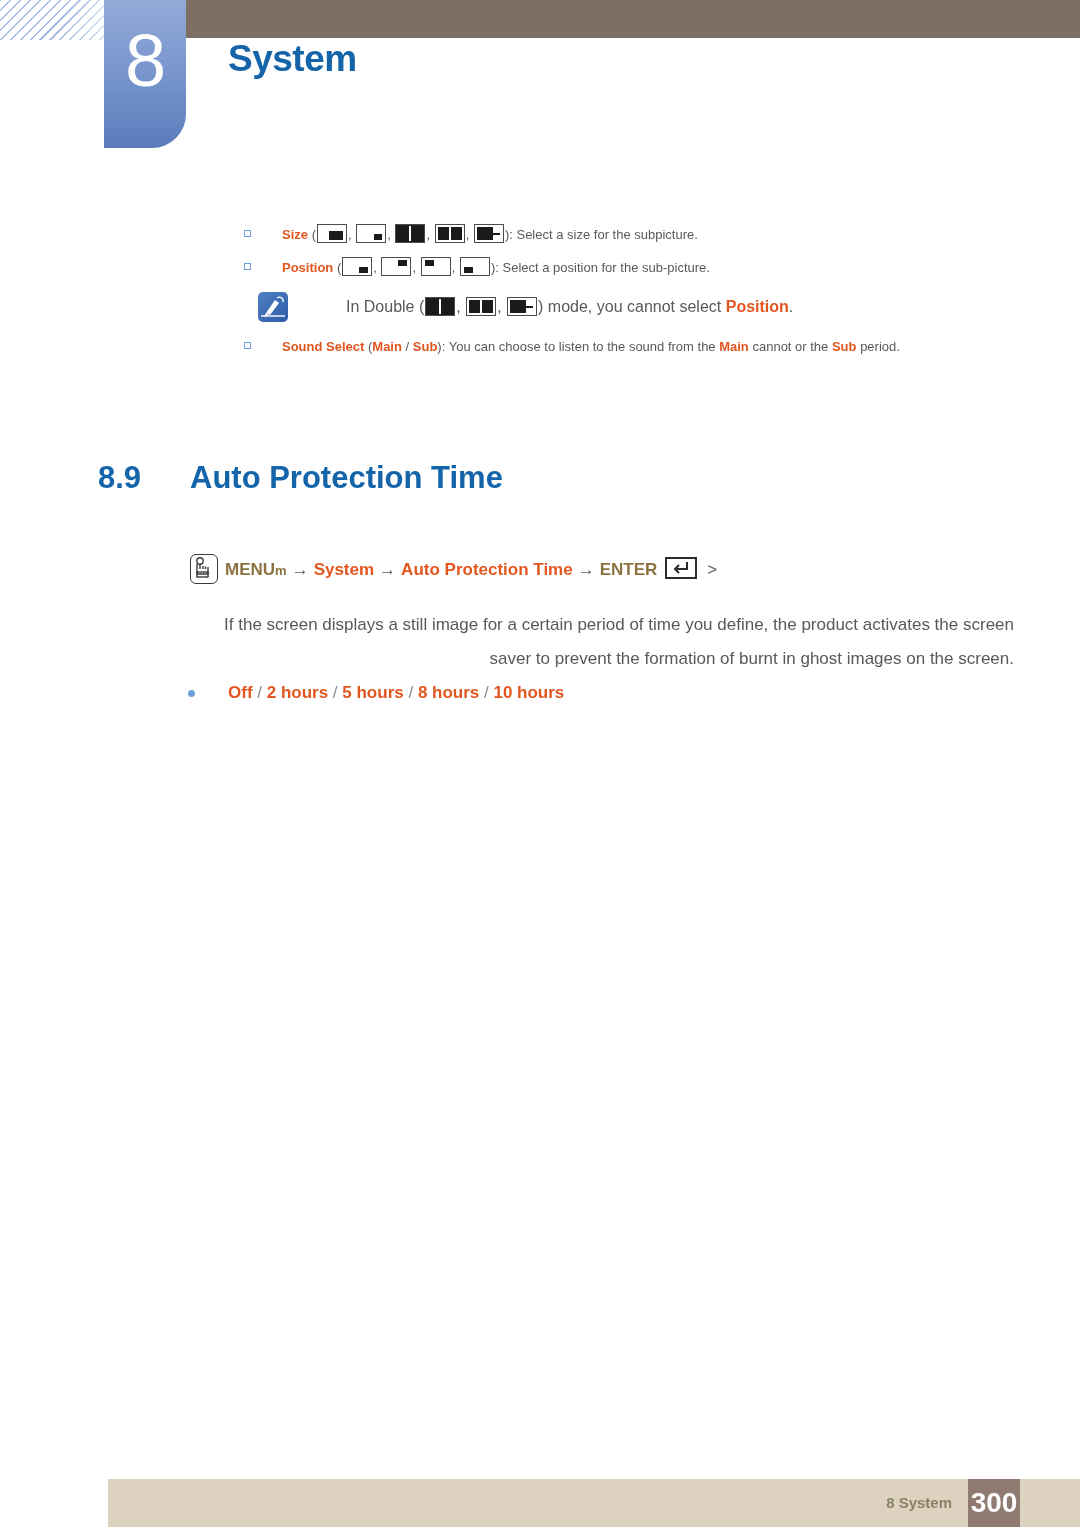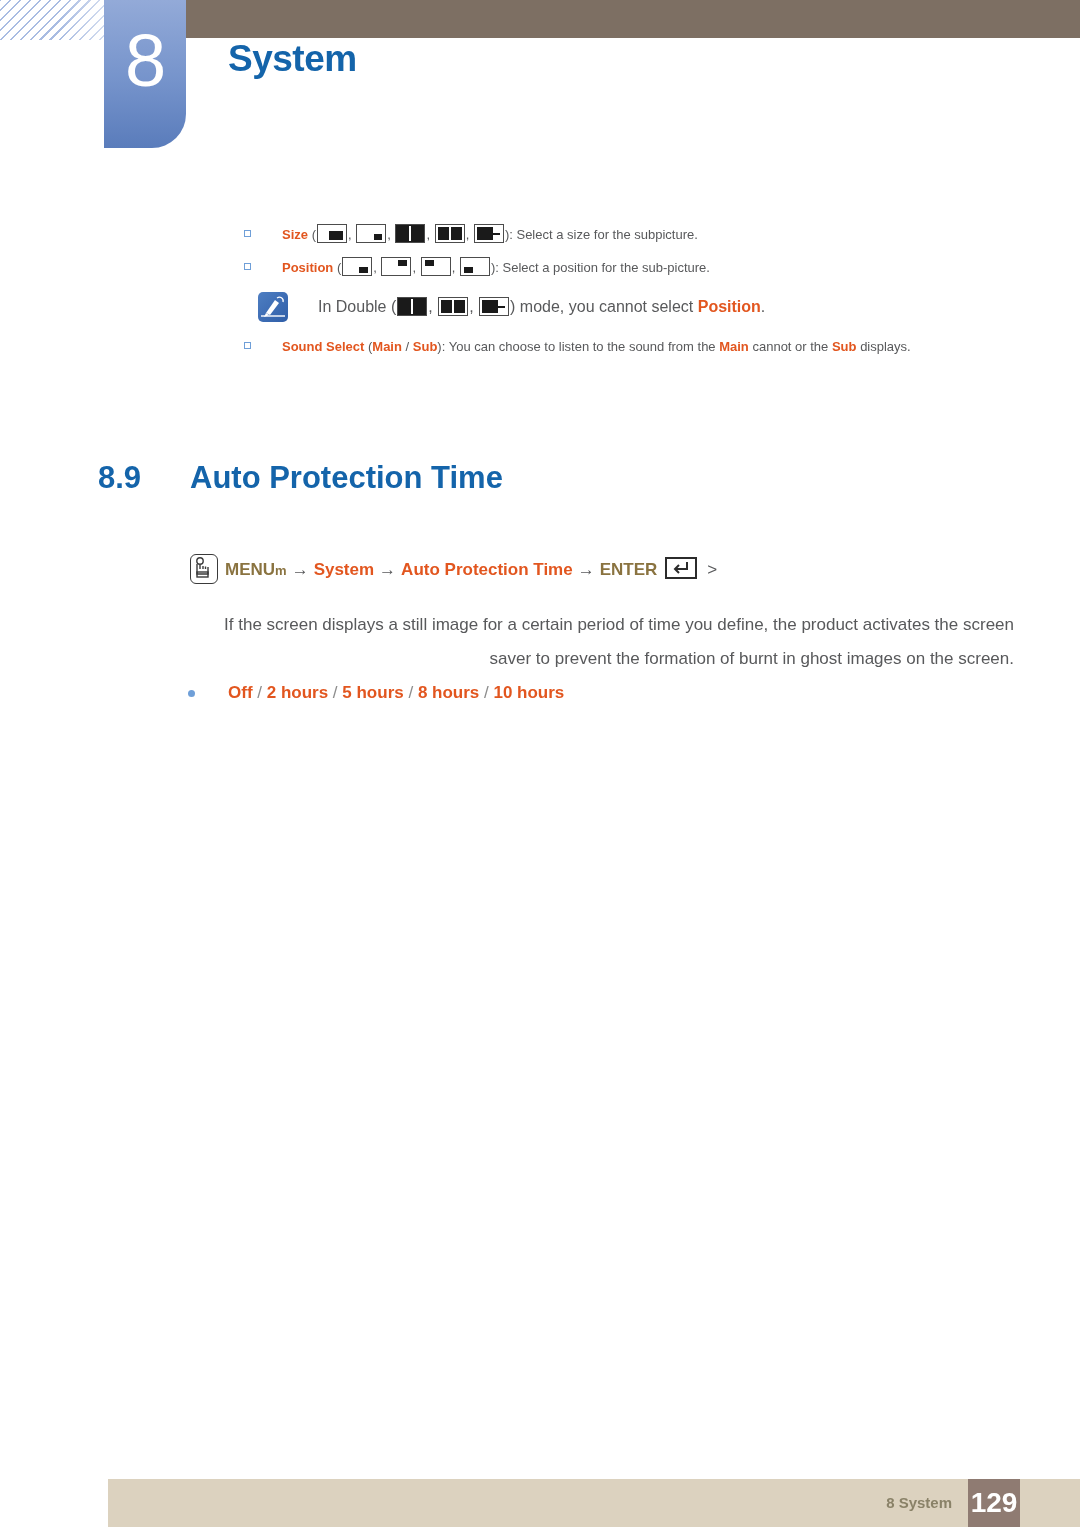--- a/index.html
+++ b/index.html
@@ -140,21 +140,21 @@
   }
   .note-icon {
     position: absolute;
     left: 0; top: 0;
     width: 30px;
     height: 30px;
     border-radius: 5px;
     background: linear-gradient(135deg, #4e7ec2 0%, #2f5ea8 100%);
   }
   .note-text {
-    margin-left: 60px;
+    margin-left: 88px;
     font-size: 16px;
     line-height: 30px;
     color: #58595b;
   }
 
   
   .section-heading {
     position: absolute;
     left: 98px;
     top: 460px;
@@ -301,21 +301,21 @@
         <path d="M8 21 L6 25 L11 23 Z" fill="#ffffff"></path>
         <path d="M3 24 L27 24" stroke="#ffffff" stroke-width="1.4" fill="none"></path>
         <path d="M19 6 C22 4, 26 6, 25 10" stroke="#ffffff" stroke-width="1.3" fill="none"></path>
       </svg>
     </div>
     <div class="note-text"><span>In Double (</span><span class="pipicon p-dbl1"><span class="blk"></span></span>, <span class="pipicon p-dbl2"><span class="blk l"></span><span class="blk r"></span></span>, <span class="pipicon p-dbl3"><span class="blk l"></span><span class="blk r"></span></span><span>) mode, you cannot select </span><span class="kw">Position</span><span>.</span></div>
   </div>
 
   <div class="sub-item" style="left:258px; top:330px; width:760px;">
     <span class="sq-marker"></span>
-    <span class="kw">Sound Select</span><span> (</span><span class="kw">Main</span><span> / </span><span class="kw">Sub</span><span>): </span><span>You can choose to listen to the sound from the </span><span class="kw">Main</span><span> cannot or the </span><span class="kw">Sub</span><span> displays.</span>
+    <span class="kw">Sound Select</span><span> (</span><span class="kw">Main</span><span> / </span><span class="kw">Sub</span><span>): </span><span>You can choose to listen to the sound from the </span><span class="kw">Main</span><span> cannot or the </span><span class="kw">Sub</span><span> period.</span>
   </div>
 
   <div class="section-heading">
     <span class="num">8.9</span><span>Auto Protection Time</span>
   </div>
 
   <div class="menu-path">
     <span class="hand-icon">
       <svg width="24" height="26" viewBox="0 0 24 26" style="position:absolute;left:1px;top:1px;" aria-hidden="true">
         <circle cx="8" cy="5" r="3.2" fill="none" stroke="#3a3a3a" stroke-width="1.4"></circle>
@@ -334,15 +334,15 @@
   <div class="opt-row">
     <span class="dot-marker"></span>
     <span>Off</span><span class="sep"> / </span><span>2 hours</span><span class="sep"> / </span><span>5 hours</span><span class="sep"> / </span><span>8 hours</span><span class="sep"> / </span><span>10 hours</span>
   </div>
 
 </div>
 
 <div class="footer">
   <span class="footer-label">8 System</span>
   <span class="page-box">
-    <span class="page-num">129</span>
+    <span class="page-num">300</span>
   </span>
 </div>
 
 </body></html>

